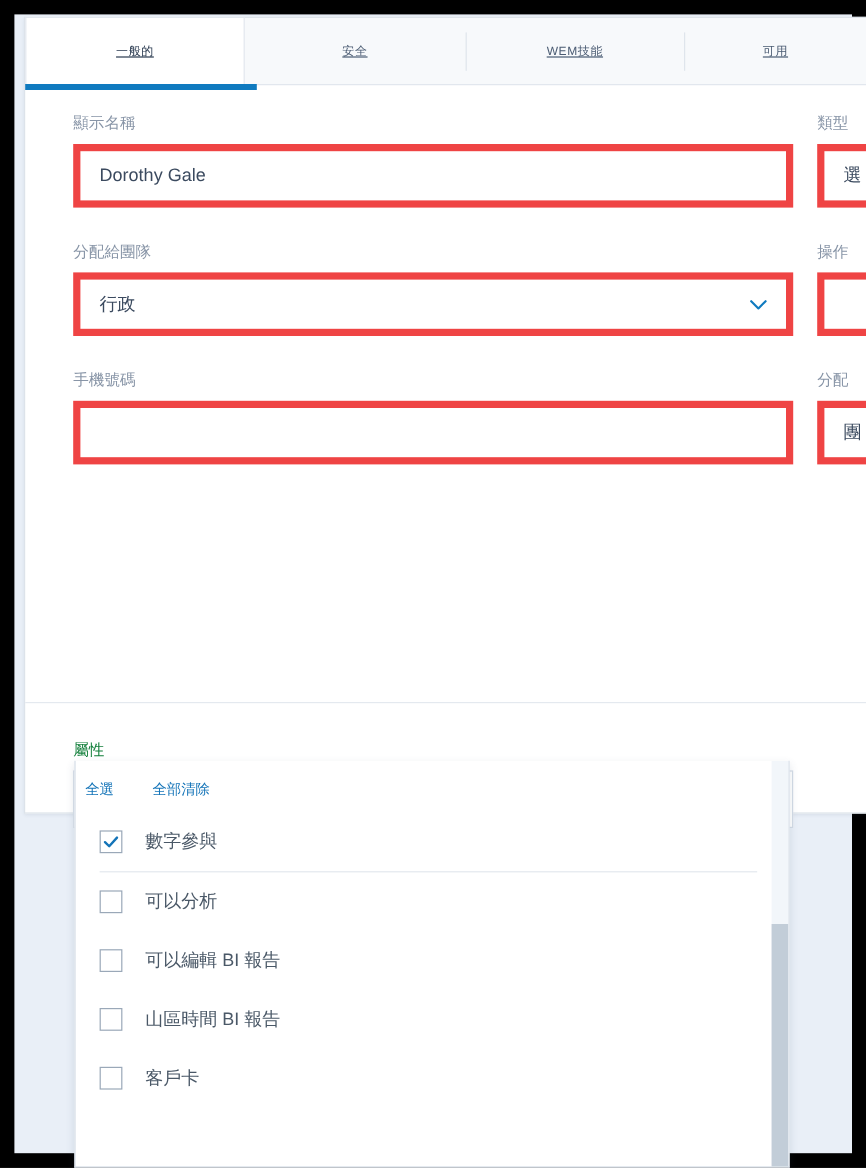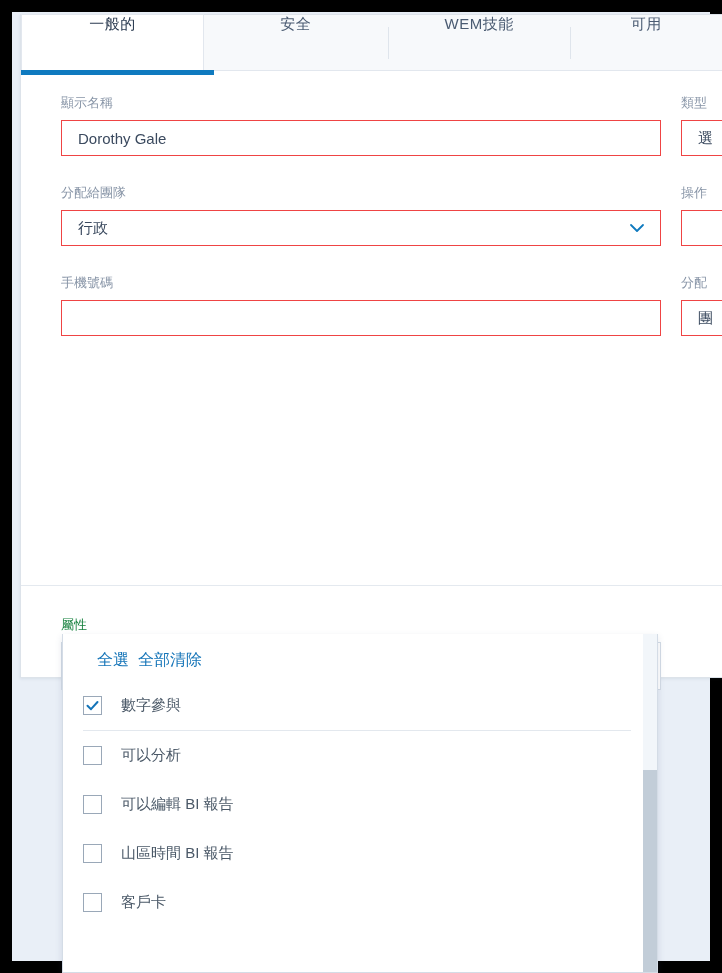--- a/index.html
+++ b/index.html
@@ -41,28 +41,29 @@
     position: relative;
     height: 56px;
     background: #f7f9fb;
     border-bottom: 1px solid #e2e7ee;
     display: flex;
     align-items: stretch;
   }
   .tab {
     position: relative;
     display: flex;
-    align-items: flex-start;
+    align-items: center;
     justify-content: center;
-    font-size: 15px;
+    font-size: 10px;
     color: #4a5b72;
     letter-spacing: .5px;
     cursor: pointer;
     background: transparent;
     height: 56px;
+    text-decoration: underline;
   }
   .tab.w1 { width: 193px; }
   .tab.w2 { width: 194px; }
   .tab.w3 { width: 193px; }
   .tab.w4 { width: 160px; }
   .tab.active {
     background: #ffffff;
     color: #2a3a50;
     border-left: 1px solid #e2e7ee;
     border-right: 1px solid #e2e7ee;
@@ -103,22 +104,22 @@
   .field { margin-bottom: 29px; }
   .flabel {
     font-size: 13px;
     color: #8895a7;
     margin-bottom: 9px;
     line-height: 16px;
     white-space: nowrap;
   }
   .fctl {
     position: relative;
-    height: 36px;
-    border: 1px solid #ef4444;
+    height: 53px;
+    border: 6px solid #ef4444;
     background: #ffffff;
     display: flex;
     align-items: center;
     padding: 0 16px;
     font-size: 15px;
     color: #3b4a5f;
   }
   .fctl .val { white-space: nowrap; overflow: hidden; }
   .chev {
     position: absolute;
@@ -170,23 +171,23 @@
     background: #ffffff;
     border: 1px solid #d4dce6;
     border-top: none;
     box-shadow: 0 3px 7px rgba(60,80,110,0.14);
     overflow: hidden;
     z-index: 20;
   }
   .dd-actions {
     display: flex;
     align-items: center;
-    gap: 9px;
-    padding: 16px 20px 10px 34px;
-    font-size: 16px;
+    gap: 32px;
+    padding: 16px 20px 10px 8px;
+    font-size: 12px;
   }
   .dd-link {
     color: #1474b8;
     cursor: pointer;
     text-decoration: none;
   }
   .dd-list {
     position: relative;
     padding: 0 0 0 20px;
   }

